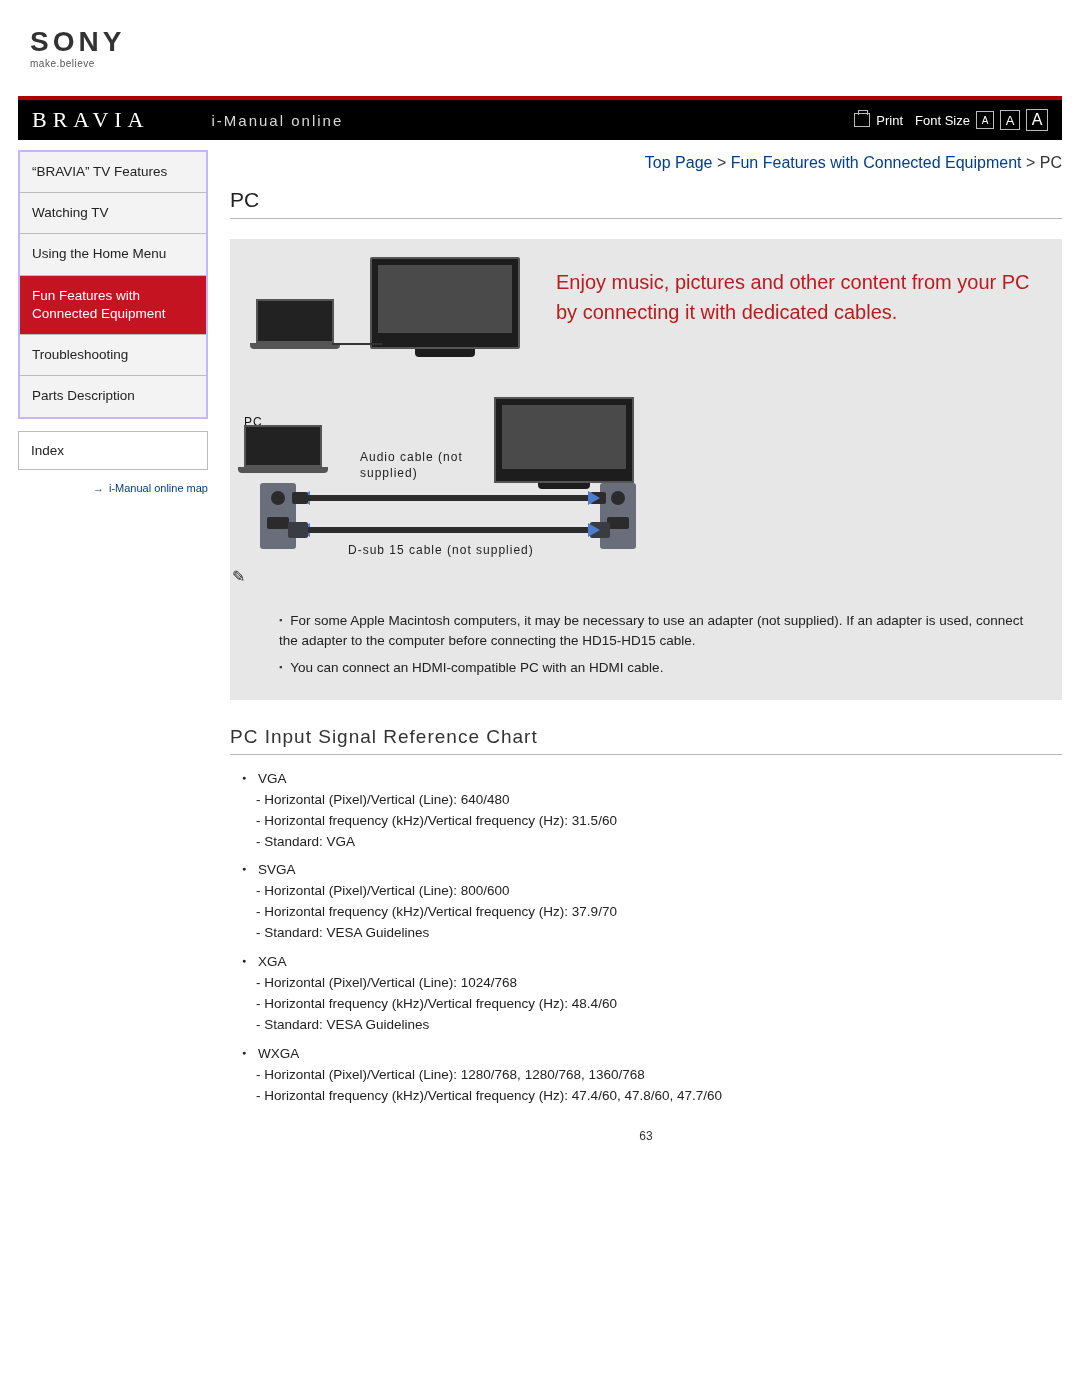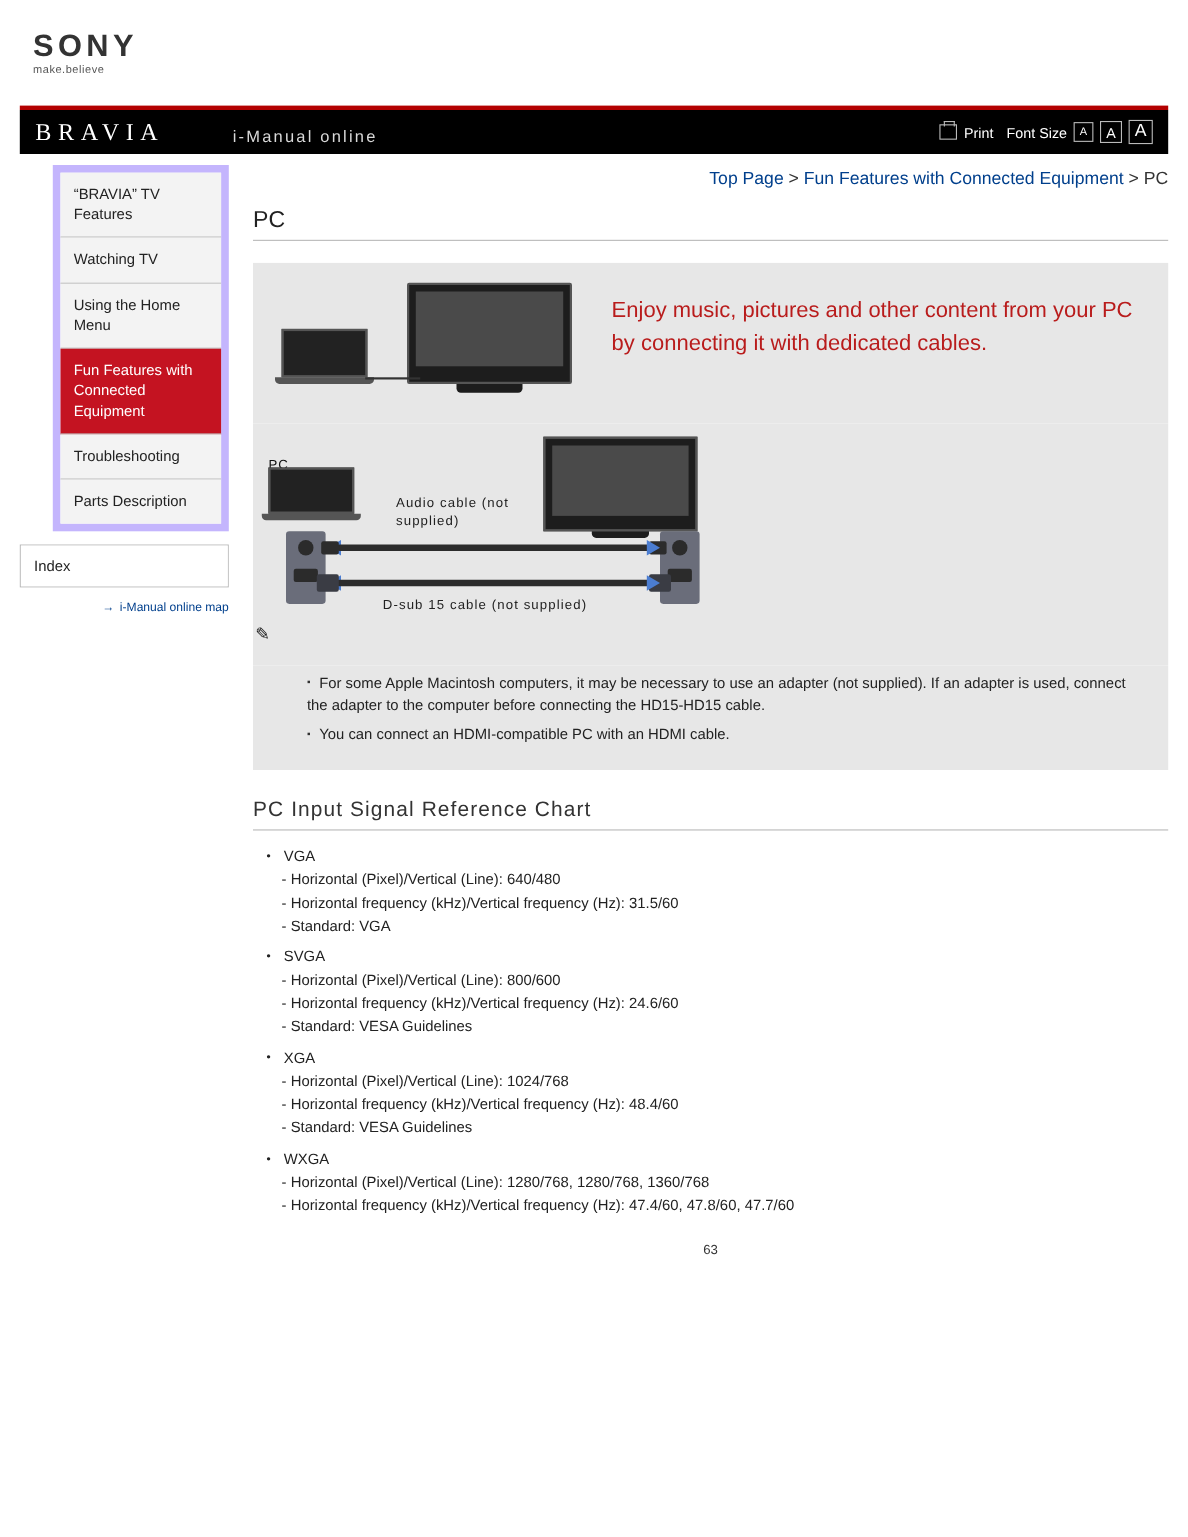--- a/index.html
+++ b/index.html
@@ -7,39 +7,39 @@
   .page { width: 1080px; margin: 0 auto; background: #fff; padding: 0 18px 30px; }
 
   
   .logo-block { padding: 28px 12px 27px 12px; }
   .sony-logo { font-family: "Arial Black", Arial, sans-serif; font-weight: 900; font-size: 28px; letter-spacing: 4px; color: #333; line-height: 1; }
   .make-believe { font-size: 10px; color: #555; letter-spacing: 0.5px; margin-top: 2px; }
 
   
   .red-strip { height: 4px; background: #b30000; }
   .black-bar { background: #000; color: #fff; display: flex; align-items: center; justify-content: space-between; padding: 7px 14px; }
-  .bar-left { display: flex; align-items: flex-end; gap: 14px; }
+  .bar-left { display: flex; align-items: center; gap: 14px; }
   .bravia { font-family: "Times New Roman", serif; font-size: 22px; letter-spacing: 6px; font-weight: 400; }
   .manual-online { font-size: 15px; color: #d9d9d9; letter-spacing: 2px; padding-left: 48px; }
   .bar-right { display: flex; align-items: center; gap: 12px; font-size: 13px; }
   .print-group { display: flex; align-items: center; gap: 6px; cursor: pointer; }
   .print-icon { width: 16px; height: 14px; border: 1px solid #bbb; position: relative; }
   .print-icon::after { content: ""; position: absolute; top: -4px; left: 3px; width: 8px; height: 4px; border: 1px solid #bbb; border-bottom: none; }
   .font-size-group { display: flex; align-items: center; gap: 6px; }
   .fs-box { border: 1px solid #bbb; display: inline-flex; align-items: center; justify-content: center; color: #fff; cursor: pointer; }
   .fs-s { width: 18px; height: 18px; font-size: 10px; }
   .fs-m { width: 20px; height: 20px; font-size: 13px; }
   .fs-l { width: 22px; height: 22px; font-size: 16px; }
 
   
   .columns { display: flex; gap: 22px; margin-top: 10px; }
 
   
   .sidebar { width: 190px; flex: none; }
-  .sb-list { border: 7px solid #c4b5fd; margin-left: 30px; }
+  .sb-list { border: 2px solid #c4b5fd; }
   .sb-item { padding: 11px 12px; font-size: 13.5px; background: #f3f3f3; border-bottom: 1px solid #bcbcbc; cursor: pointer; line-height: 1.35; }
   .sb-item:last-child { border-bottom: none; }
   .sb-item.active { background: #c41321; color: #fff; }
   .sb-block2 { border: 1px solid #bcbcbc; margin-top: 12px; }
   .sb-index { padding: 11px 12px; font-size: 13.5px; background: #fff; cursor: pointer; }
   .sb-map { margin-top: 12px; text-align: right; font-size: 11px; }
   .sb-map a { color: #003f8c; text-decoration: none; cursor: pointer; }
   .arrow-blue { color: #003f8c; font-weight: bold; margin-right: 2px; }
 
   
@@ -223,21 +223,21 @@
         <ul>
           <li>
             <span>VGA</span>
             <span class="sig-detail">Horizontal (Pixel)/Vertical (Line): 640/480</span>
             <span class="sig-detail">Horizontal frequency (kHz)/Vertical frequency (Hz): 31.5/60</span>
             <span class="sig-detail">Standard: VGA</span>
           </li>
           <li>
             <span>SVGA</span>
             <span class="sig-detail">Horizontal (Pixel)/Vertical (Line): 800/600</span>
-            <span class="sig-detail">Horizontal frequency (kHz)/Vertical frequency (Hz): 24.6/60</span>
+            <span class="sig-detail">Horizontal frequency (kHz)/Vertical frequency (Hz): 37.9/70</span>
             <span class="sig-detail">Standard: VESA Guidelines</span>
           </li>
           <li>
             <span>XGA</span>
             <span class="sig-detail">Horizontal (Pixel)/Vertical (Line): 1024/768</span>
             <span class="sig-detail">Horizontal frequency (kHz)/Vertical frequency (Hz): 48.4/60</span>
             <span class="sig-detail">Standard: VESA Guidelines</span>
           </li>
           <li>
             <span>WXGA</span>

